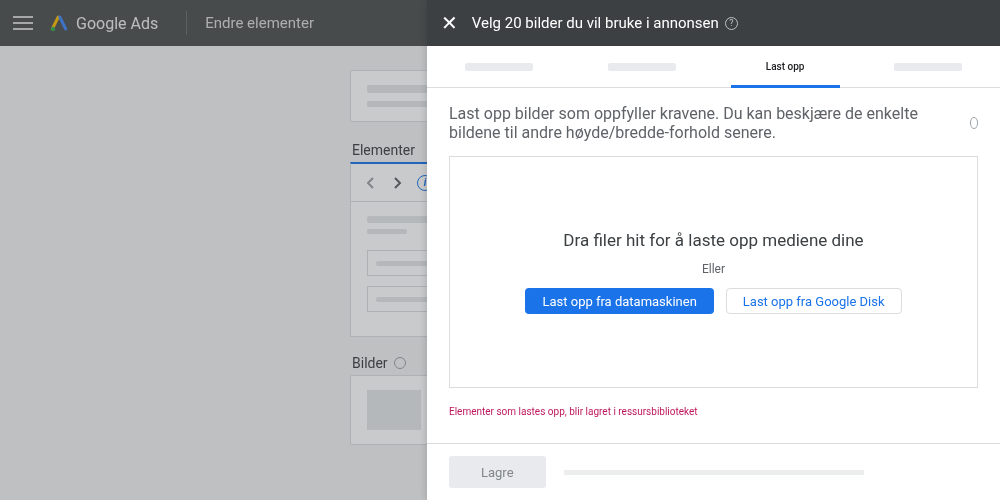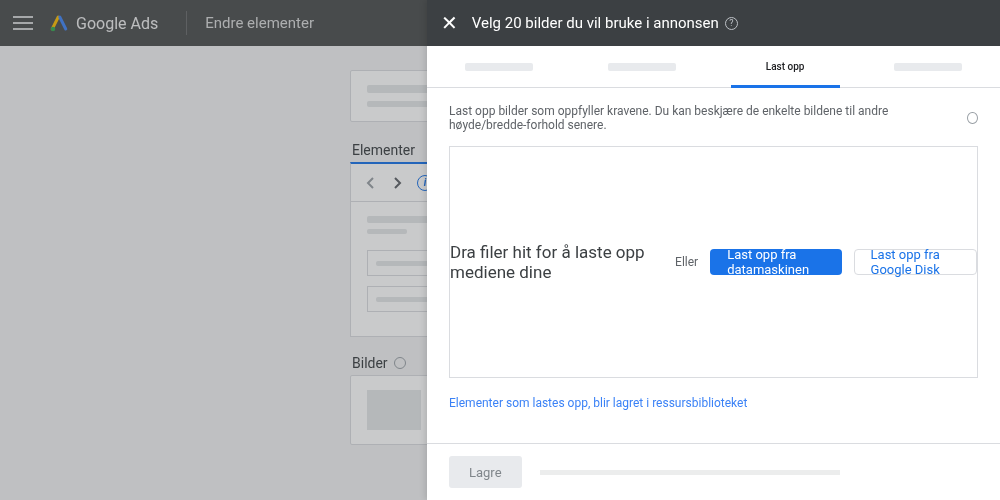--- a/index.html
+++ b/index.html
@@ -54,34 +54,34 @@
   .panel-title { font-size:15px; font-weight:400; display:flex; align-items:center; gap:6px; }
   .qmark { width:13px; height:13px; border:1px solid #bdc1c6; border-radius:50%; font-size:9px; display:flex; align-items:center; justify-content:center; color:#bdc1c6; }
 
   .tabs { display:flex; height:42px; border-bottom:1px solid #dadce0; align-items:stretch; }
   .tab { flex:1; display:flex; align-items:center; justify-content:center; font-size:10px; color:#5f6368; position:relative; cursor:pointer; }
   .tab .ph { width:68px; height:8px; background:#e8eaed; border-radius:2px; }
   .tab.active { color:#202124; font-weight:500; }
   .tab.active::after { content:""; position:absolute; left:12%; right:12%; bottom:-1px; height:3px; background:#1a73e8; }
 
   .panel-body { padding:16px 22px 0 22px; flex:1; overflow:hidden; }
-  .helper { font-size:12px; color:#5f6368; display:flex; align-items:center; gap:6px; margin-bottom:14px; }
-
-  .dropzone { border:1px solid #dadce0; height:232px; display:flex; flex-direction:row; align-items:center; justify-content:center; gap:12px; }
+  .helper { font-size:16px; color:#5f6368; display:flex; align-items:center; gap:6px; margin-bottom:14px; }
+
+  .dropzone { border:1px solid #dadce0; height:232px; display:flex; flex-direction:column; align-items:center; justify-content:center; gap:12px; }
   .dz-title { font-size:17px; color:#3c4043; }
   .dz-or { font-size:12px; color:#5f6368; }
   .dz-btns { display:flex; gap:12px; }
   .btn { height:26px; padding:0 16px; border-radius:4px; font-size:13px; display:flex; align-items:center; cursor:pointer; border:1px solid transparent; }
   .btn.primary { background:#1a73e8; color:#fff; }
   .btn.outline { background:#fff; color:#1a73e8; border-color:#dadce0; }
 
-  .note { font-size:12px; color:#3b82f6; margin-top:18px; }
+  .note { font-size:10px; color:#be185d; margin-top:18px; }
 
   .panel-footer { border-top:1px solid #dadce0; padding:12px 22px; display:flex; align-items:center; gap:18px; margin-top:auto; }
-  .fbtn { height:32px; padding:0 20px; font-size:13px; border-radius:3px; display:flex; align-items:center; cursor:pointer; }
+  .fbtn { height:32px; padding:0 32px; font-size:13px; border-radius:3px; display:flex; align-items:center; cursor:pointer; }
   .fbtn.save { background:#e8eaed; color:#80868b; }
   .fbtn.cancel { color:#1a73e8; }
   .footer-sk { flex:1; max-width:300px; height:5px; background:#eceded; }
 </style>
 </head>
 <body>
 
 <div class="app">
   <div class="topbar">
     <div class="hamburger">

